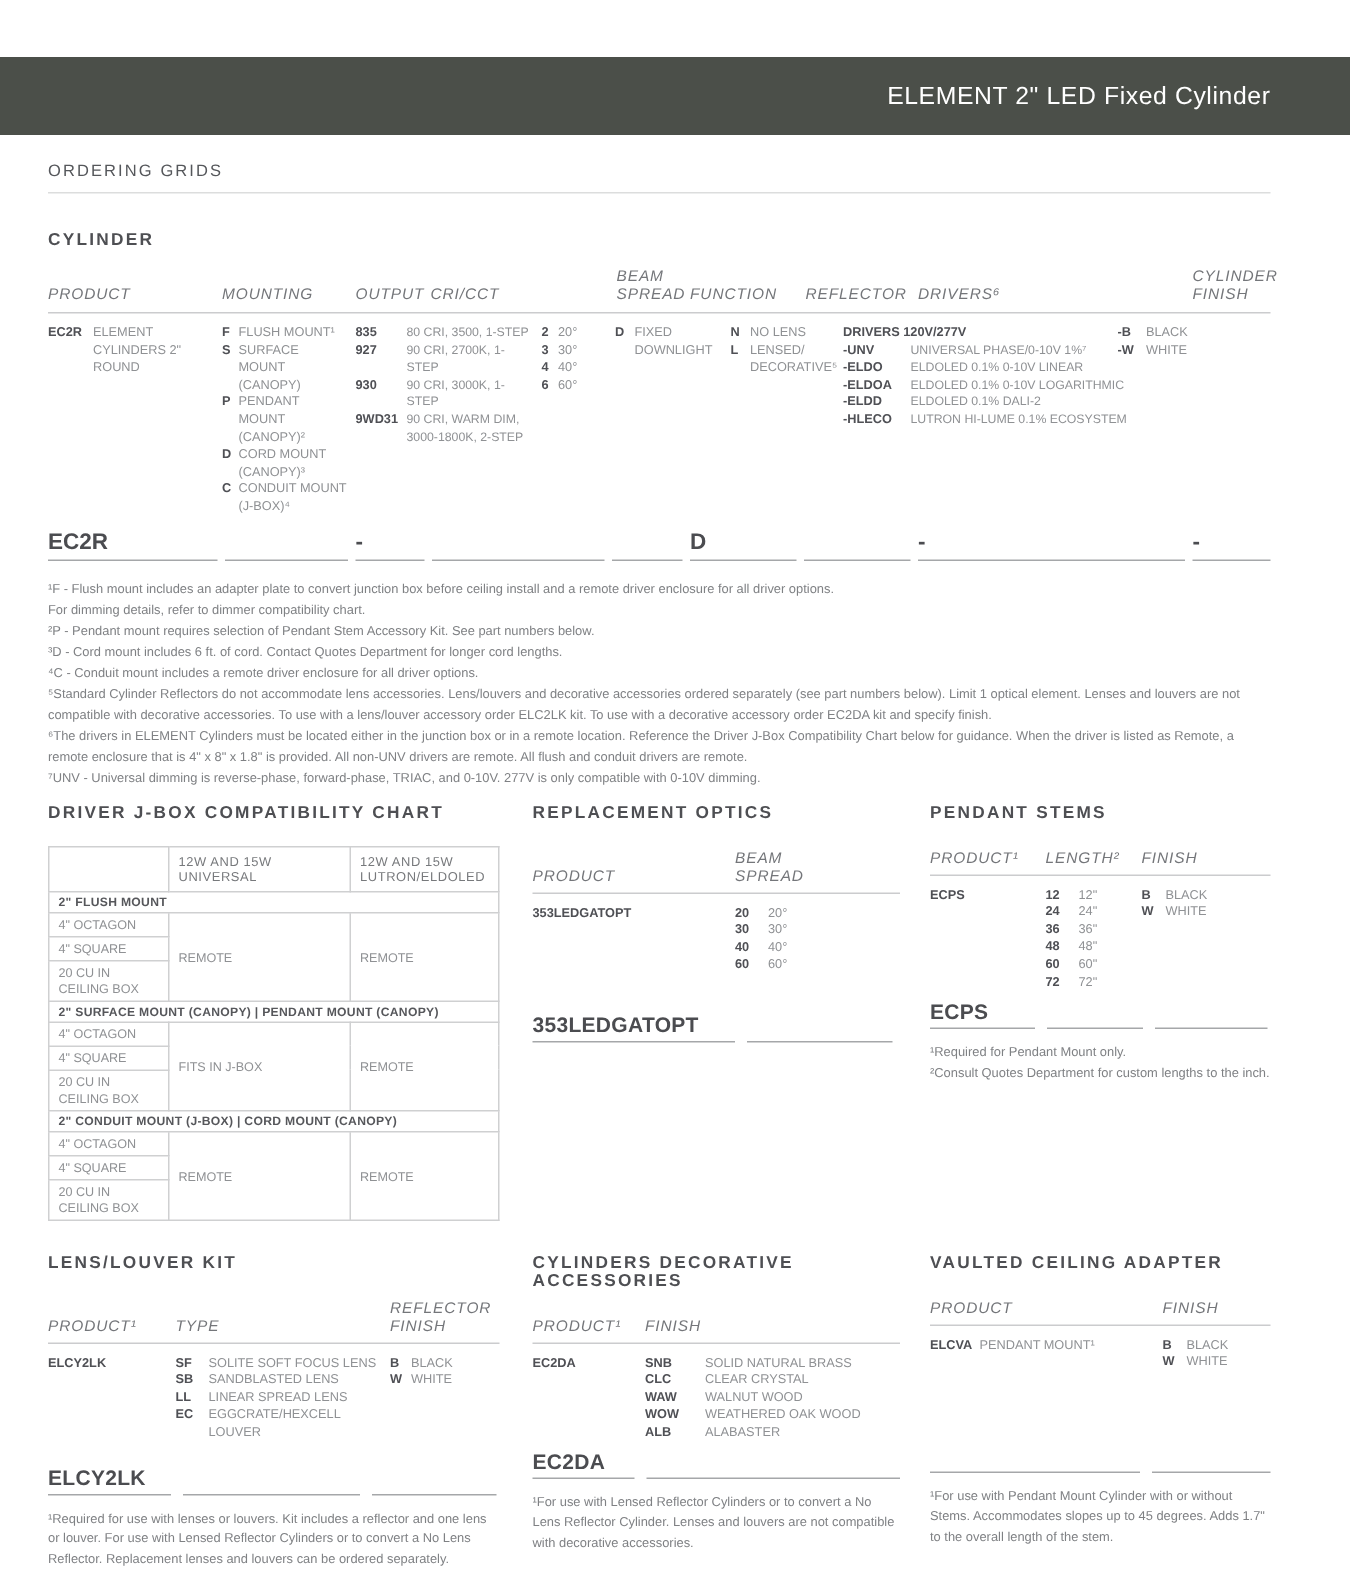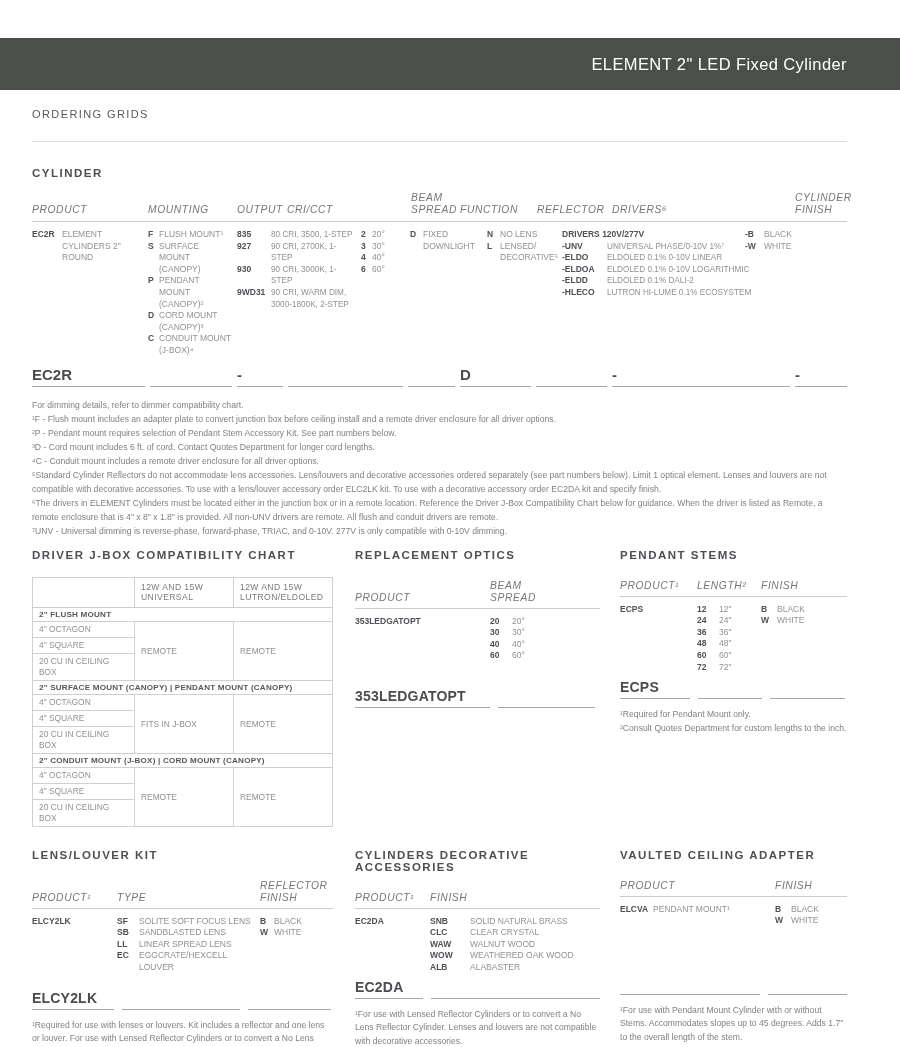--- a/index.html
+++ b/index.html
@@ -2,21 +2,21 @@
 <html><head>
 <meta charset="utf-8">
 <style>
   * { margin:0; padding:0; box-sizing:border-box; }
   html,body { width:900px; height:1047px; background:#fff; overflow:hidden;
     font-family:"Liberation Sans","DejaVu Sans",sans-serif; color:#515257; }
   .topbar { margin-top:38px; height:52px; background:#4b4f49; display:flex;
     align-items:center; justify-content:flex-end; padding-right:53px; }
   .topbar-title { color:#ffffff; font-size:16.5px; letter-spacing:.4px; }
   .content { margin-left:32px; width:815px; }
-  .og { margin-top:18px; padding-bottom:21px; border-bottom:1px solid #dcdddd;
+  .og { margin-top:18px; padding-bottom:8px; border-bottom:1px solid #dcdddd;
     font-size:11px; letter-spacing:1.4px; color:#55575b; }
   .sec-heading { font-size:11.5px; font-weight:bold; letter-spacing:1.5px; color:#4e4f53; }
   
   .cyl { margin-top:25px; }
   .cyl-head { display:flex; align-items:flex-end; border-bottom:1px solid #cbccce;
     padding-bottom:5px; margin-top:13px; }
   .h { font-size:10.3px; color:#74767a; letter-spacing:.6px; line-height:12px;font-style:italic; }
   .cyl-body { display:flex; padding-top:7px; }
   .w1{width:116px}.w2{width:89px}.w3{width:50px}.w4{width:124px}.w5{width:49px}
   .w6{width:77px}.w7{width:75px}.w8{width:183px}.w9{width:52px}
@@ -245,23 +245,23 @@
       <span class="seg s4"></span>
       <span class="seg s5"></span>
       <span class="seg s6">D</span>
       <span class="seg s7"></span>
       <span class="seg s8">-</span>
       <span class="seg s9">-</span>
     </div>
 
     <div class="footnotes">
 
+        <div class="fn">¹F - Flush mount includes an adapter plate to convert junction box before ceiling install and a remote driver enclosure for all driver options.</div>
+
         <div class="fn">For dimming details, refer to dimmer compatibility chart.</div>
-
-        <div class="fn">¹F - Flush mount includes an adapter plate to convert junction box before ceiling install and a remote driver enclosure for all driver options.</div>
 
         <div class="fn">²P - Pendant mount requires selection of Pendant Stem Accessory Kit. See part numbers below.</div>
 
         <div class="fn">³D - Cord mount includes 6 ft. of cord. Contact Quotes Department for longer cord lengths.</div>
 
         <div class="fn">⁴C - Conduit mount includes a remote driver enclosure for all driver options.</div>
 
         <div class="fn">⁵Standard Cylinder Reflectors do not accommodate lens accessories. Lens/louvers and decorative accessories ordered separately (see part numbers below). Limit 1 optical element. Lenses and louvers are not compatible with decorative accessories. To use with a lens/louver accessory order ELC2LK kit. To use with a decorative accessory order EC2DA kit and specify finish.</div>
 
         <div class="fn">⁶The drivers in ELEMENT Cylinders must be located either in the junction box or in a remote location. Reference the Driver J-Box Compatibility Chart below for guidance. When the driver is listed as Remote, a remote enclosure that is 4" x 8" x 1.8" is provided. All non-UNV drivers are remote. All flush and conduit drivers are remote.</div>
@@ -271,21 +271,21 @@
   </div>
 
   <div class="mid-row">
 
     <div class="col-a">
       <div class="sec-heading">DRIVER J-BOX COMPATIBILITY CHART</div>
       <table class="jbox-table">
         <tbody>
             <tr>
           <td class="jh"></td>
-          <td class="jh" style="width:99px">12W AND 15W UNIVERSAL</td>
+          <td class="jh" style="width:121px">12W AND 15W UNIVERSAL</td>
           <td class="jh" style="width:99px">12W AND 15W LUTRON/ELDOLED</td>
         </tr>
         <tr>
           <td colspan="3" class="jsec">2" FLUSH MOUNT</td>
         </tr>
         <tr>
           <td class="jlbl">4" OCTAGON</td>
           <td class="jval" rowspan="3">REMOTE</td>
           <td class="jval" rowspan="3">REMOTE</td>
         </tr>

